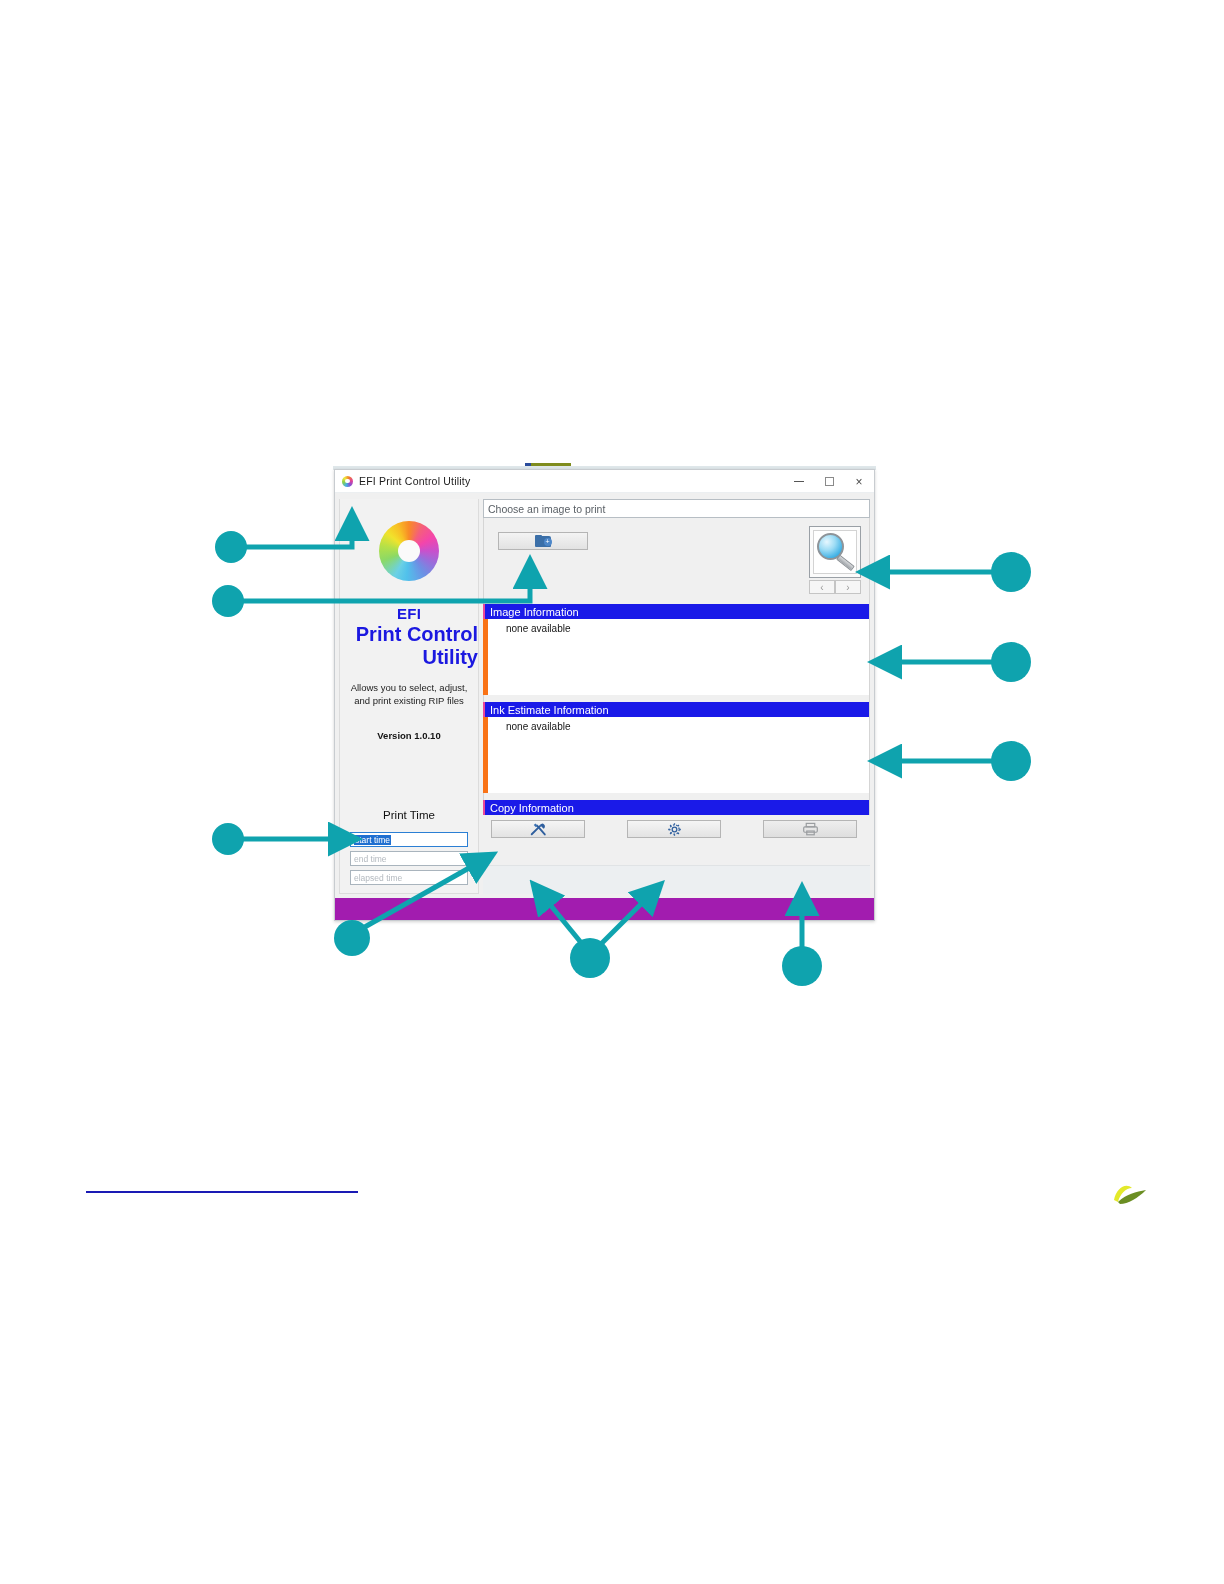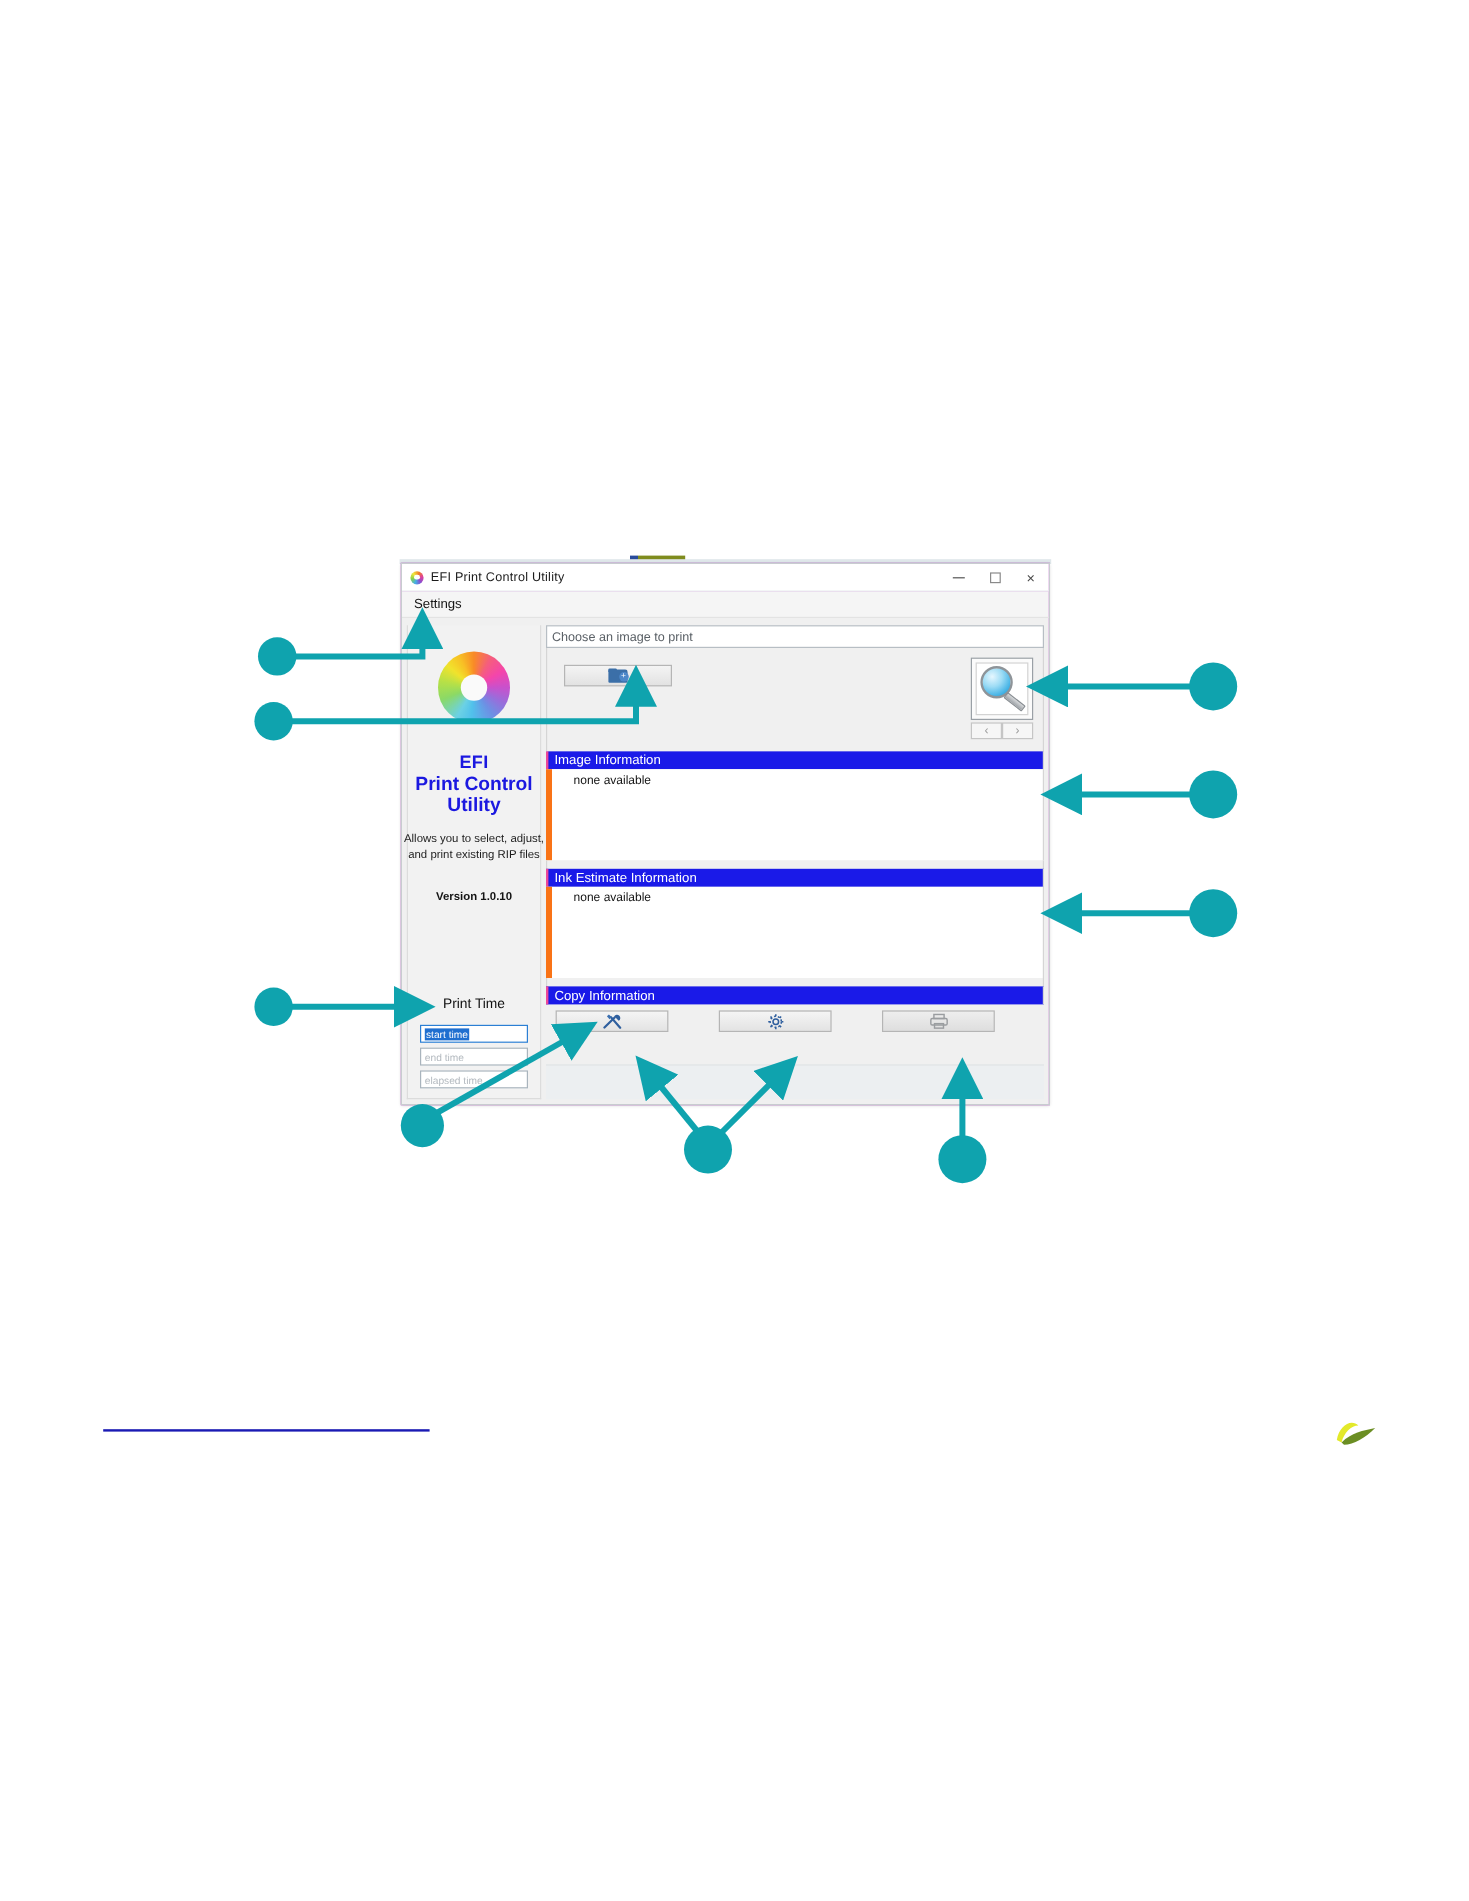--- a/index.html
+++ b/index.html
@@ -89,21 +89,21 @@
   .client {
     position: relative;
     height: calc(100% - 45px);
     background: #f0f0f0;
     display: flex;
     padding: 6px 4px 4px 4px;
   }
 
   
   .left-panel {
-    width: 112px;
+    width: 140px;
     background: #f2f2f2;
     border: 1px solid #dcdcdc;
     border-top: none;
     position: relative;
     display: flex; flex-direction: column; align-items: center;
   }
   .efi-wheel {
     margin-top: 22px;
     width: 60px; height: 60px; border-radius: 50%;
     background:
@@ -119,21 +119,21 @@
     width: 22px; height: 22px; border-radius: 50%;
     background: #fafafa;
   }
   .efi-title {
     margin-top: 24px;
     text-align: center;
     color: #1b18e0;
     font-weight: bold;
   }
   .efi-title .l1 { font-size: 15px; display:block; letter-spacing: .02em; }
-  .efi-title .l2 { font-size: 16px; display:block; margin-top: 1px; }
+  .efi-title .l2 { font-size: 20px; display:block; margin-top: 1px; text-align: right; }
   .efi-desc {
     margin-top: 13px; width: 118px; text-align: center;
     font-size: 9.5px; color: #1c1c1c; line-height: 1.32;
   }
   .efi-version {
     margin-top: 23px; font-size: 9.5px; font-weight: bold; color: #141414;
   }
   .print-time-label {
     position: absolute; left: 0; right: 0; bottom: 72px;
     text-align: center; font-size: 11.5px; font-weight: normal; color: #101010;
@@ -323,23 +323,20 @@
         <div class="win-btn">
             <span class="minglyph"></span>
           </div>
         <div class="win-btn">
             <span class="maxglyph"></span>
           </div>
         <div class="win-btn close">×</div>
       </div>
     </div>
 
-    <div class="menubar">
-      <div class="menu-item">Settings</div>
-    </div>
 
     <div class="client">
 
       <div class="left-panel">
         <div class="efi-wheel"></div>
         <div class="efi-title">
           <span class="l1">EFI</span>
           <span class="l2">Print Control Utility</span>
         </div>
         <div class="efi-desc">Allows you to select, adjust, and print existing RIP files</div>

